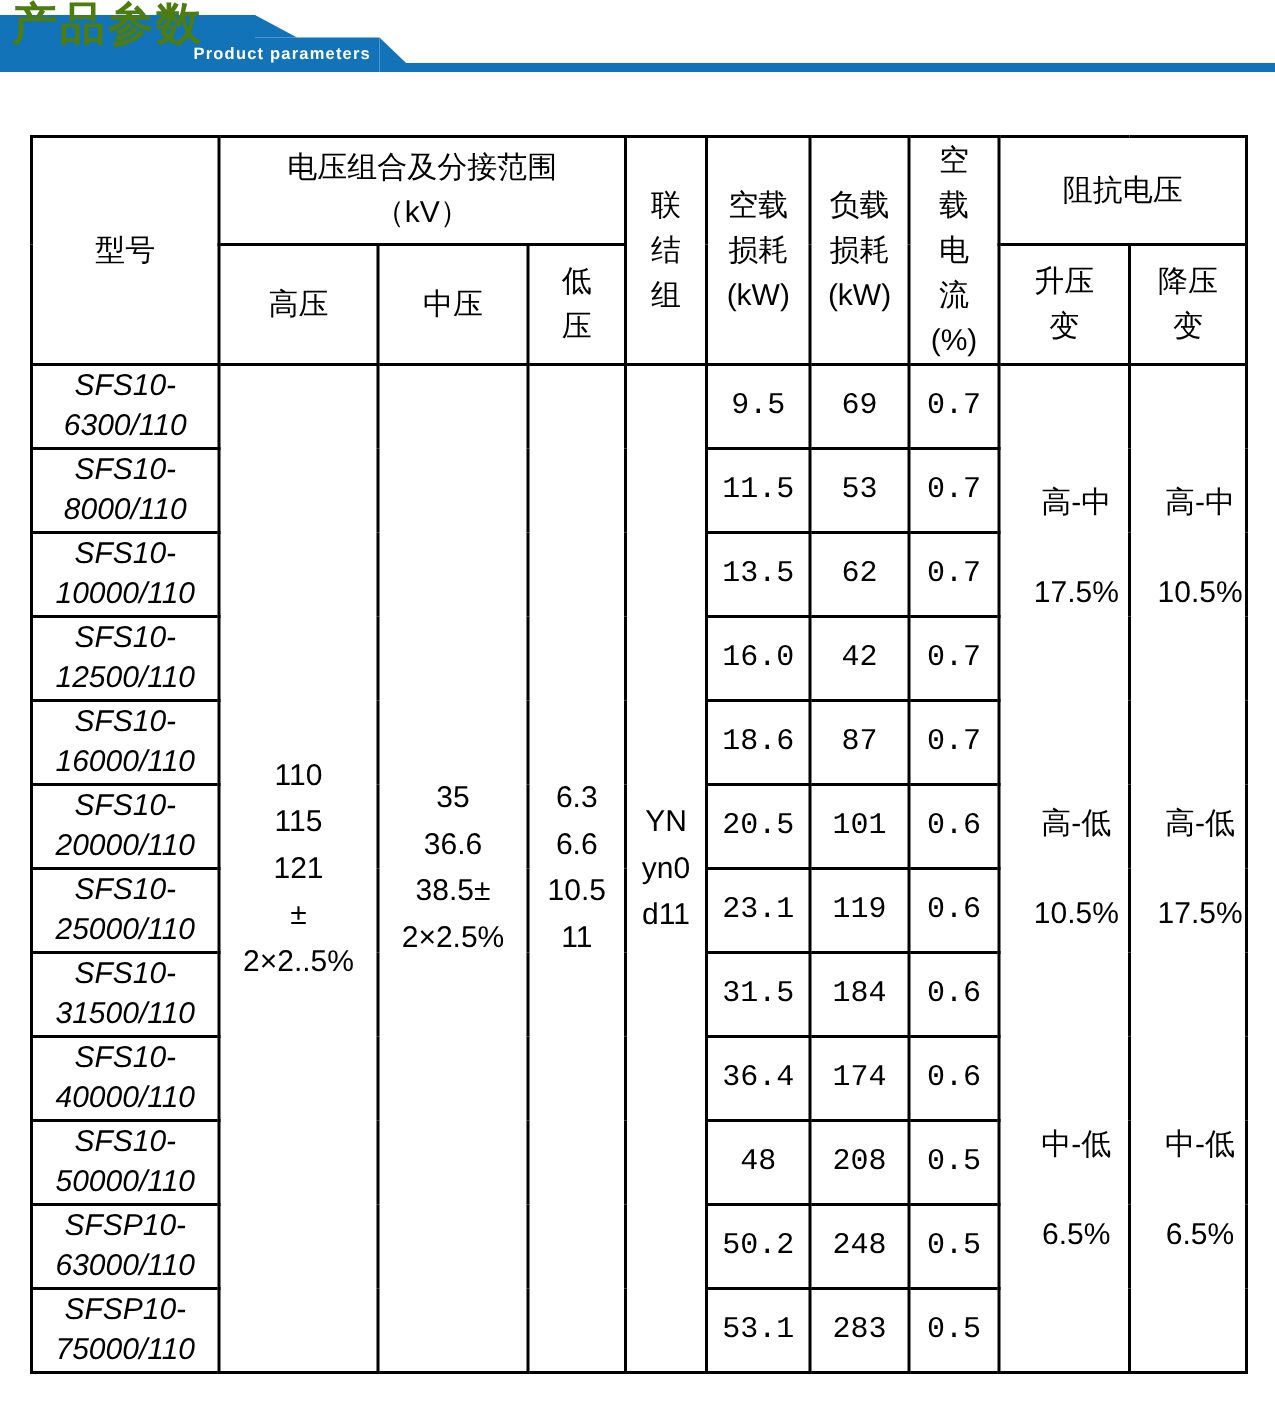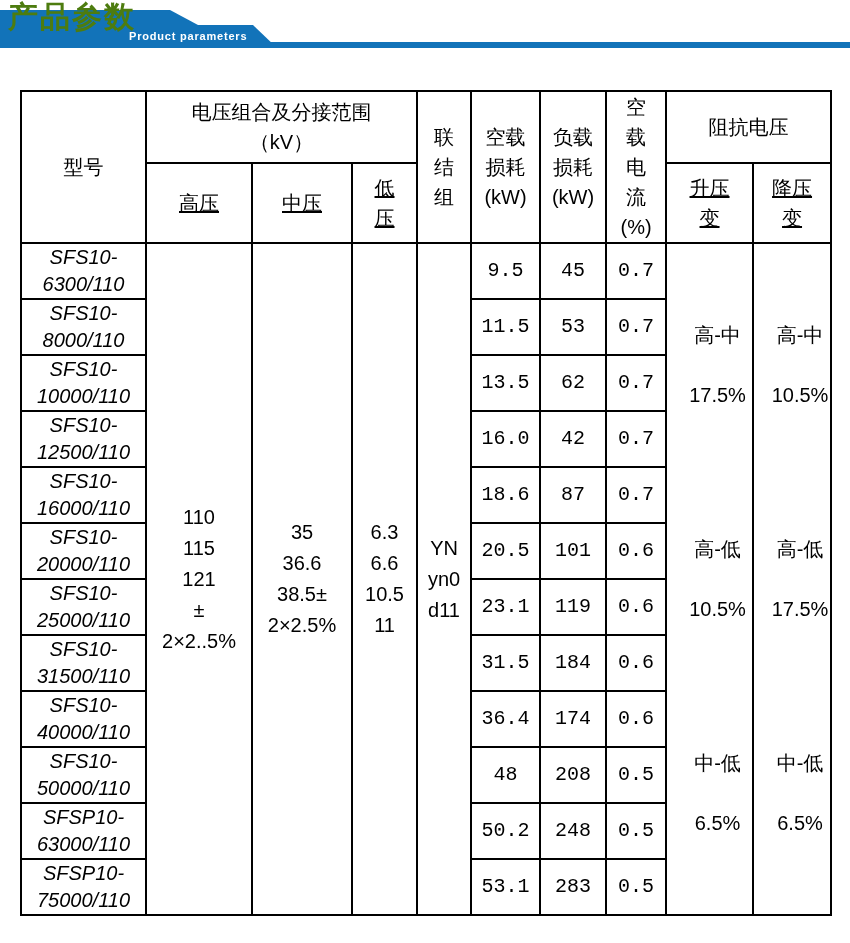--- a/index.html
+++ b/index.html
@@ -43,21 +43,21 @@
     border: 2px solid #000;
     text-align: center;
     vertical-align: middle;
     font-size: 20px;
     font-weight: normal;
     padding: 0;
     white-space: pre-line;
     overflow: hidden;
   }
   .params thead tr.h1 { height: 71px; }
-  .params thead tr.h2 { height: 78px; text-decoration: underline; }
+  .params thead tr.h2 { height: 78px; }
   .params tbody tr { height: 55px; }
   .hdr { line-height: 30px; }
   .model-cell { line-height: 27px; font-style: italic; }
   .num-cell { line-height: 24px; font-family: Liberation Mono, monospace; }
   .merged { line-height: 31px; }
   .imp-cell { line-height: 30px; }
   .imp-block { line-height: 30px; margin-left: 16px; }
   .imp-block + .imp-block { margin-top: 34px; }
 </style>
 </head>
@@ -133,21 +133,21 @@
 38.5±
 2×2.5%</td>
         <td class="merged" rowspan="12">6.3
 6.6
 10.5
 11</td>
         <td class="merged" rowspan="12">YN
 yn0
 d11</td>
         <td class="num-cell">9.5</td>
-        <td class="num-cell">45</td>
+        <td class="num-cell">69</td>
         <td class="num-cell">0.7</td>
         <td class="imp-cell" rowspan="12">
           <div class="imp-block">
             <div>高-中</div>
             <div>17.5%</div>
           </div>
           <div class="imp-block">
             <div>高-低</div>
             <div>10.5%</div>
           </div>

